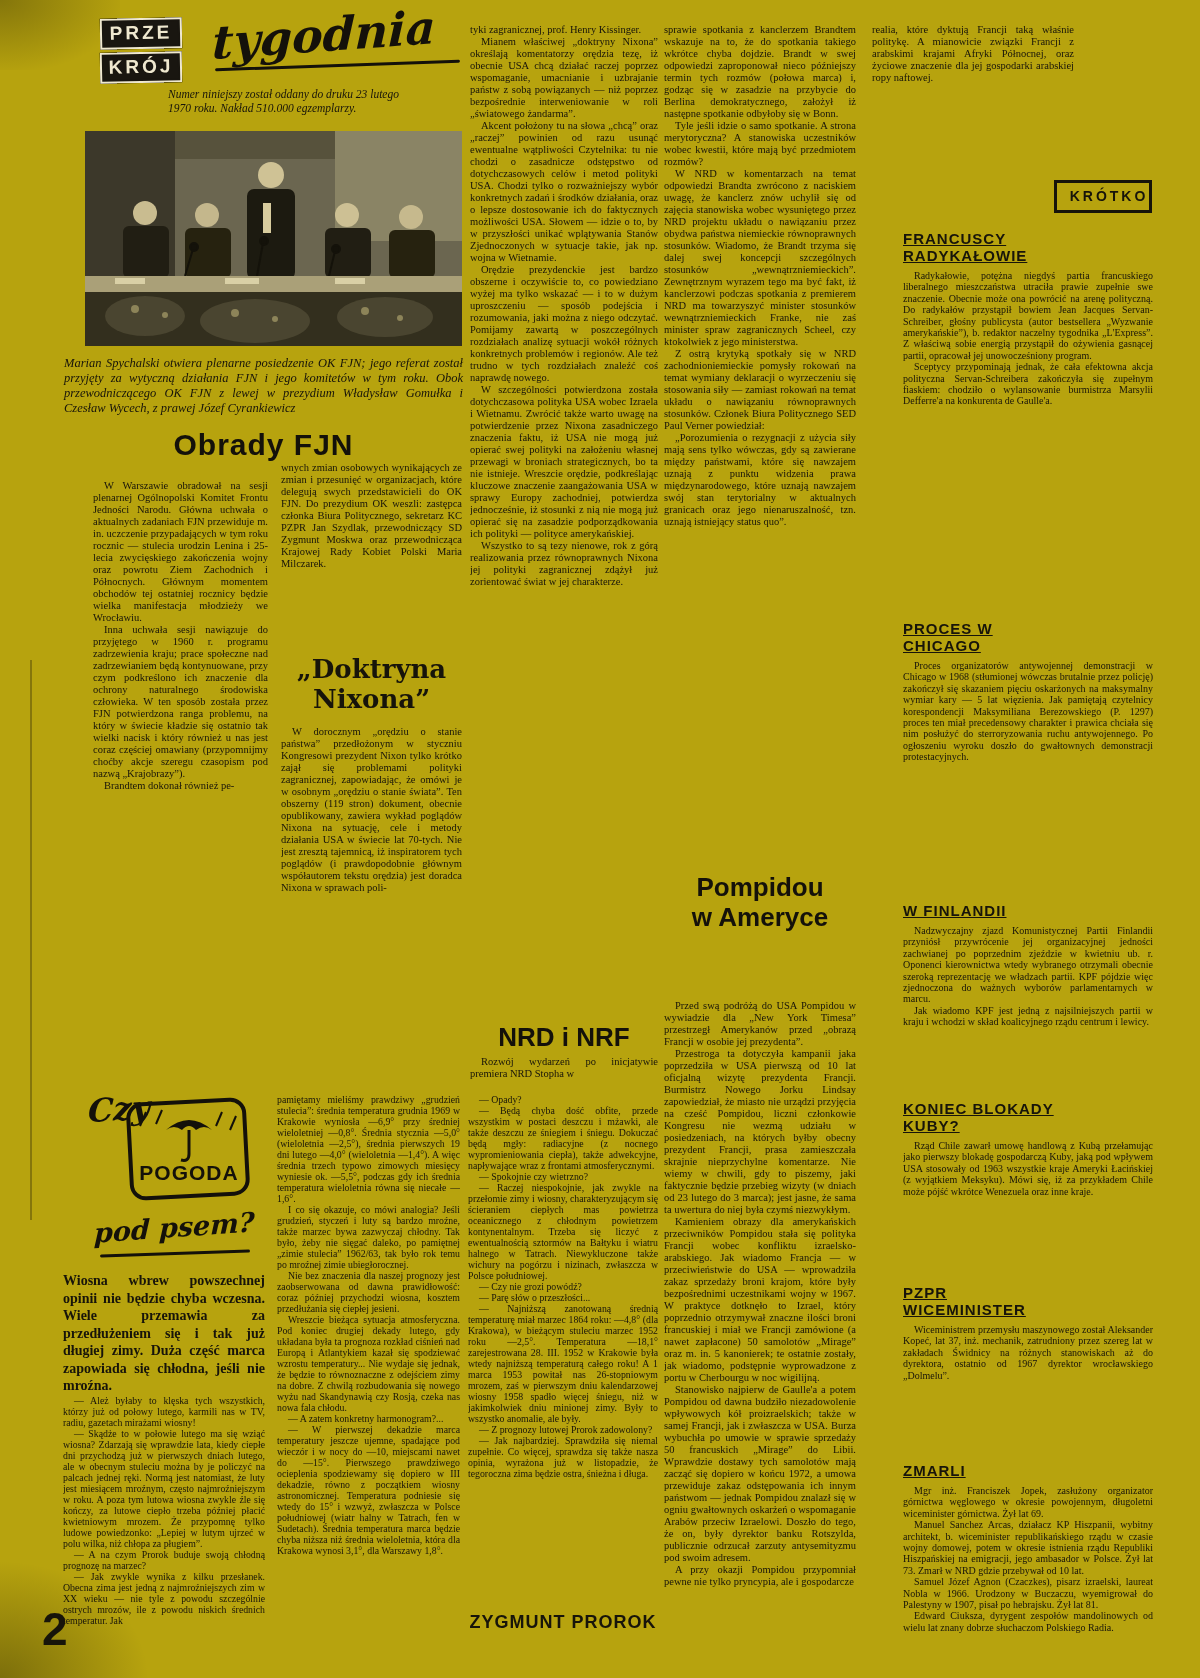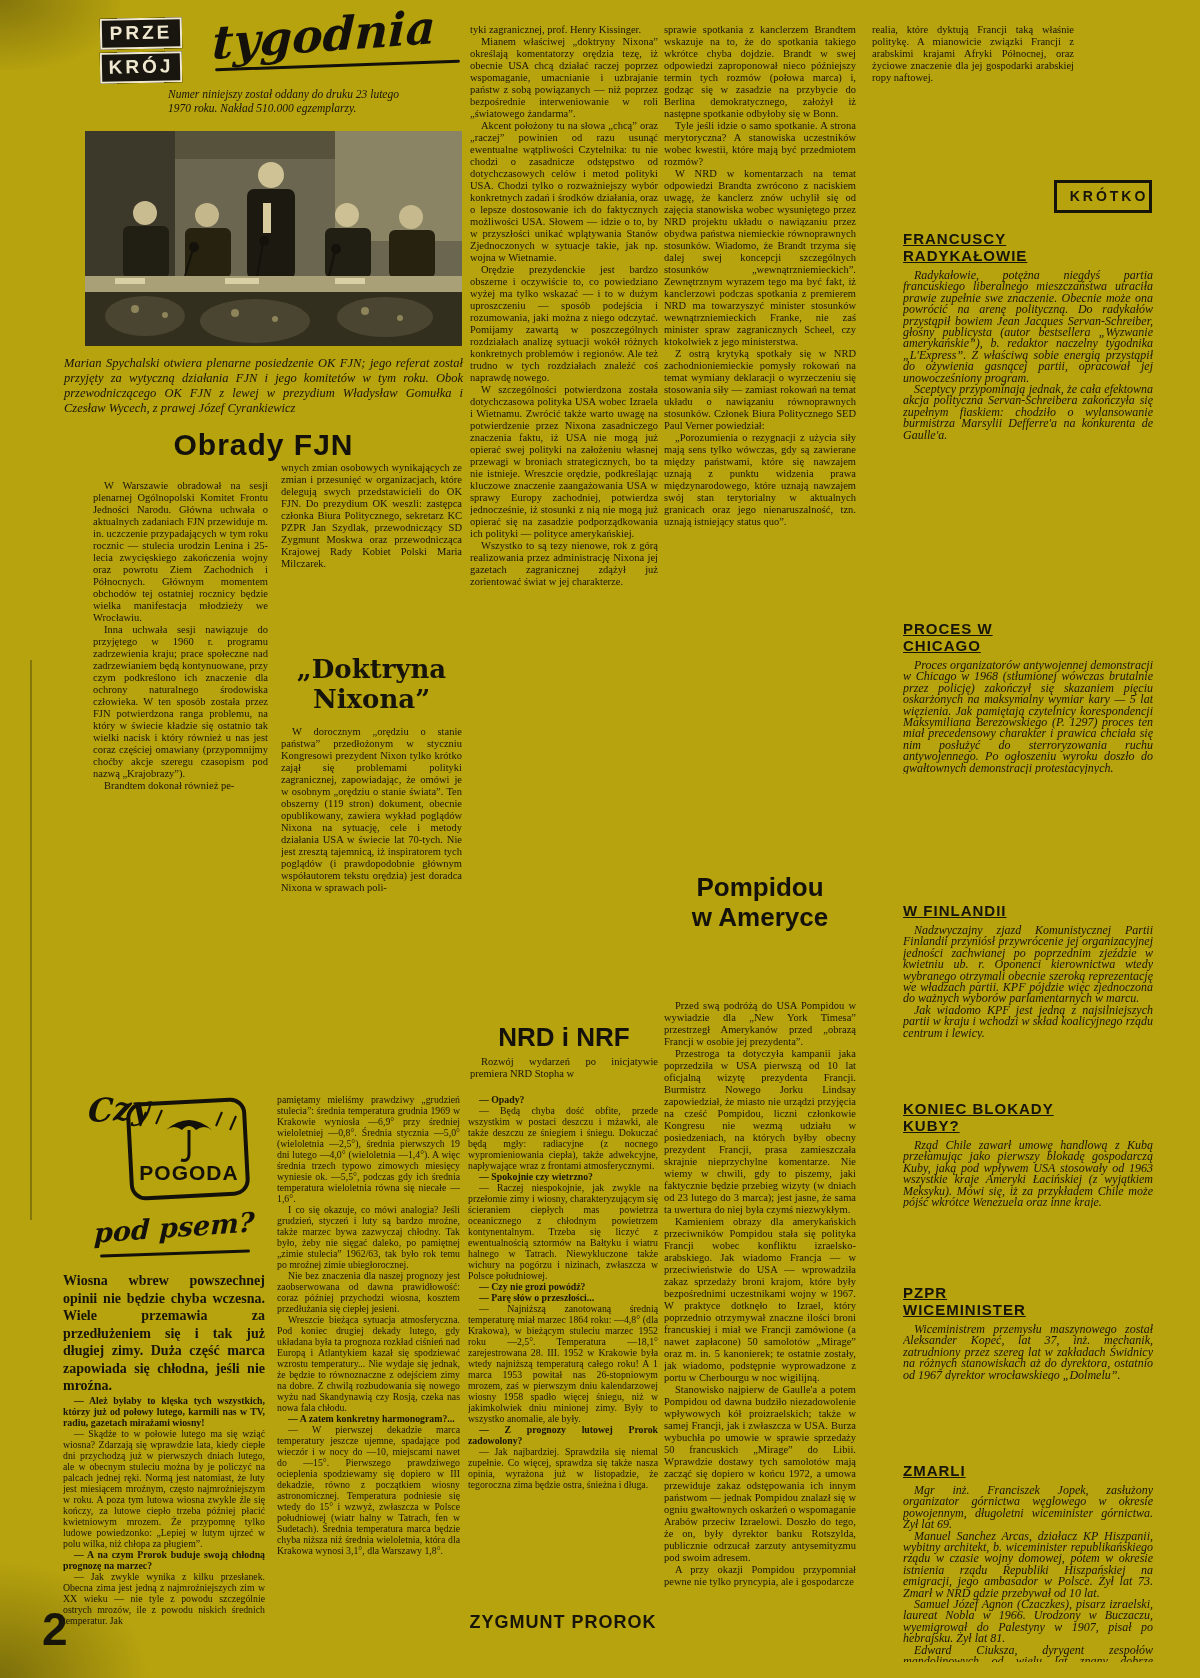--- a/index.html
+++ b/index.html
@@ -7,23 +7,23 @@
   body{
     position:relative; overflow:hidden;
     background:#b7a30e;
     color:#17140a;
     font-family:"Liberation Serif", serif;
   }
   .abs{ position:absolute; }
   
   .body-text{ font-size:10.5px; line-height:12px; text-align:justify; overflow:hidden; hyphens:auto; }
   .body-text p{ text-indent:11px; margin:0; }
-  .body-text p.b{ font-weight:bold; }
+  .body-text p.b{ font-weight:normal; }
   .body-text p.cont{ text-indent:0; }
-  .dense{ font-size:12px; line-height:11.4px;font-style:italic; }
+  .dense{ font-size:10px; line-height:11.4px; }
   
   .h-sans{ font-family:"Liberation Sans",sans-serif; font-weight:bold; text-align:center; color:#14110a; }
   .h-serif{ font-family:"DejaVu Serif",serif; font-weight:bold; text-align:center; }
   
   .logo-box{
     width:82px; height:31px; background:#191610; color:#efe8cf;
     font-family:"Liberation Sans",sans-serif; font-weight:bold; font-size:19px;
     letter-spacing:3px; text-align:center; line-height:29px;
     box-shadow: inset 0 0 0 2px #efe8cf, inset 0 0 0 4px #191610;
     transform:rotate(-1.2deg);
@@ -184,21 +184,21 @@
   </div>
 </section>
 
 <section>
   <div class="abs body-text" id="col-c">
       <p class="cont">tyki zagranicznej, prof. Henry Kissinger.</p>
       <p>Mianem właściwej „doktryny Nixona” określają komentatorzy orędzia tezę, iż obecnie USA chcą działać raczej poprzez wspomaganie, umacnianie i uzbrajanie państw z sobą powiązanych — niż poprzez bezpośrednie interweniowanie w roli „światowego żandarma”.</p>
       <p>Akcent położony tu na słowa „chcą” oraz „raczej” powinien od razu usunąć ewentualne wątpliwości Czytelnika: tu nie chodzi o zasadnicze odstępstwo od dotychczasowych celów i metod polityki USA. Chodzi tylko o rozważniejszy wybór konkretnych zadań i środków działania, oraz o lepsze dostosowanie ich do faktycznych możliwości USA. Słowem — idzie o to, by w przyszłości unikać wplątywania Stanów Zjednoczonych w sytuacje takie, jak np. wojna w Wietnamie.</p>
       <p>Orędzie prezydenckie jest bardzo obszerne i oczywiście to, co powiedziano wyżej ma tylko wskazać — i to w dużym uproszczeniu — sposób podejścia i rozumowania, jaki można z niego odczytać. Pomijamy zawartą w poszczególnych rozdziałach analizę sytuacji wokół różnych konkretnych problemów i regionów. Ale też trudno w tych rozdziałach znaleźć coś naprawdę nowego.</p>
       <p>W szczególności potwierdzona została dotychczasowa polityka USA wobec Izraela i Wietnamu. Zwrócić także warto uwagę na potwierdzenie przez Nixona zasadniczego znaczenia faktu, iż USA nie mogą już opierać swej polityki na założeniu własnej przewagi w broniach strategicznych, bo ta nie istnieje. Wreszcie orędzie, podkreślając kluczowe znaczenie zaangażowania USA w sprawy Europy zachodniej, potwierdza jednocześnie, iż stosunki z nią nie mogą już opierać się na zasadzie podporządkowania ich polityki — polityce amerykańskiej.</p>
-      <p>Wszystko to są tezy nienowe, rok z górą realizowania przez administrację Nixona jej gazetach zagranicznej zdążył już zorientować świat w jej charakterze.</p>
+      <p>Wszystko to są tezy nienowe, rok z górą realizowania przez równoprawnych Nixona jej polityki zagranicznej zdążył już zorientować świat w jej charakterze.</p>
     </div>
   <h2 class="abs h-sans" id="nrd-title">NRD i NRF</h2>
   <div class="abs body-text" id="nrd-lead">
     <p>Rozwój wydarzeń po inicjatywie premiera NRD Stopha w</p>
   </div>
 </section>
 
 <section>
   <div class="abs body-text" id="col-d1">
       <p class="cont">sprawie spotkania z kanclerzem Brandtem wskazuje na to, że do spotkania takiego wkrótce chyba dojdzie. Brandt w swej odpowiedzi zaproponował nieco późniejszy termin tych rozmów (połowa marca) i, godząc się w zasadzie na przybycie do Berlina demokratycznego, założył iż następne spotkanie odbyłoby się w Bonn.</p>

